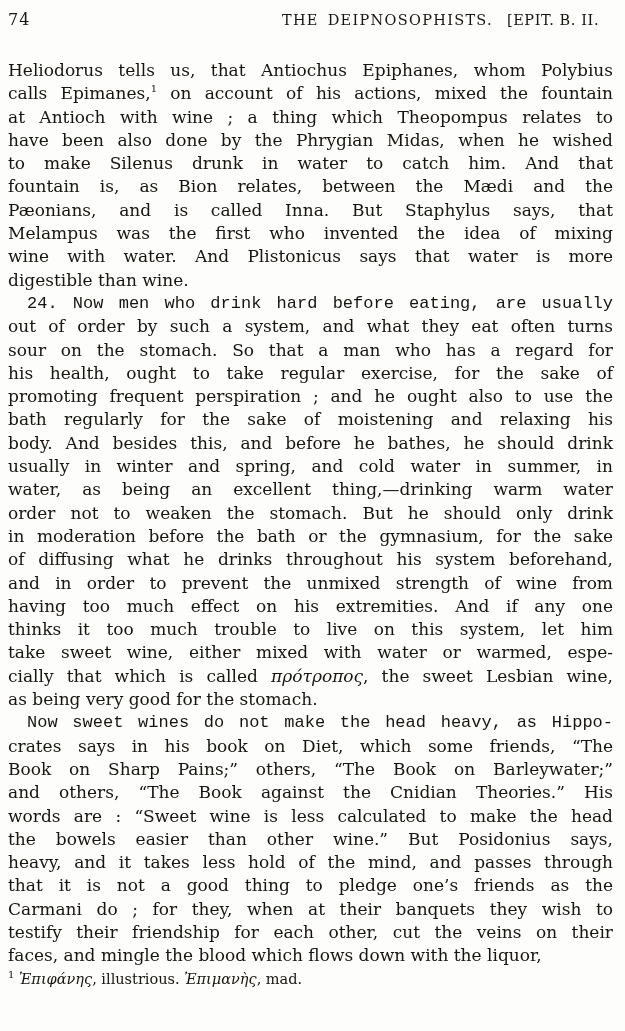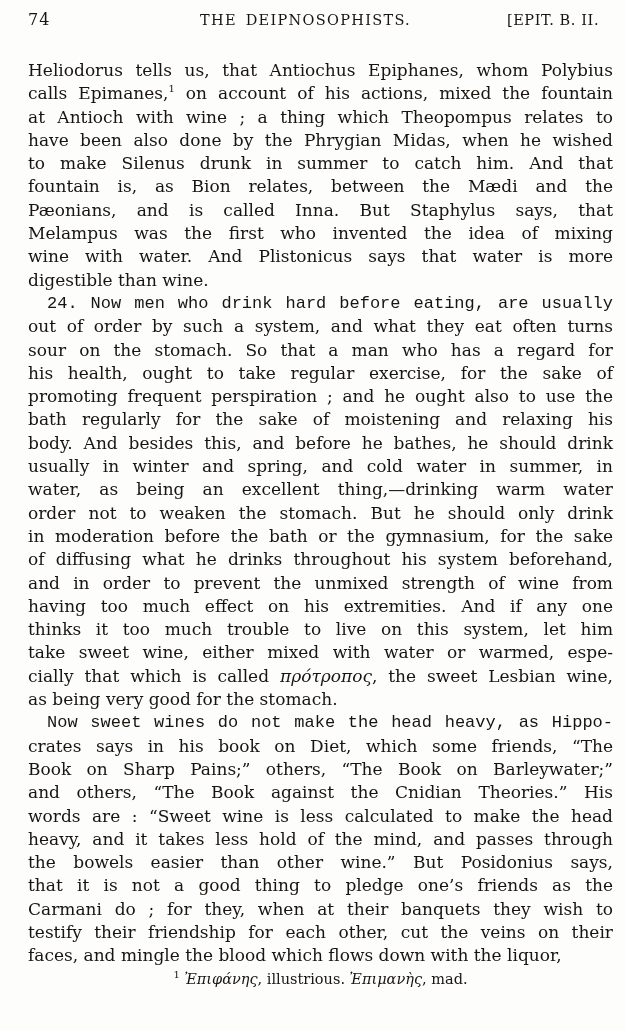--- a/index.html
+++ b/index.html
@@ -8,37 +8,37 @@
     background: #ffffff;
   }
   .page {
     position: relative;
     box-sizing: border-box;
     width: 625px;
     height: 1031px;
     background: #fdfdfb;
     font-family: "DejaVu Serif", "Liberation Serif", serif;
     color: #181410;
-    padding: 10px 12px 0 28px;
+    padding: 10px 12px 0 8px;
     overflow: hidden;
   }
   .running-header {
     display: flex;
     align-items: baseline;
     justify-content: space-between;
     font-size: 14.5px;
   }
   .running-header .pageno {
     width: 90px;
     font-size: 16px;
     letter-spacing: 1px;
   }
   .running-header .title {
     flex: 1;
-    text-align: center;
+    text-align: right;
     letter-spacing: 1.3px;
     word-spacing: 3px;
   }
   .running-header .section {
     width: 120px;
     text-align: center;
     letter-spacing: 0.6px;
   }
   .body-text {
     margin-top: 30px;
@@ -53,41 +53,41 @@
   .line.last { text-align-last: left; }
   .line.indent { text-indent: 19px; font-family: Liberation Mono, monospace; }
   .sup {
     font-size: 10px;
     vertical-align: super;
     line-height: 0;
   }
   .italic { font-style: italic; }
   .footnote {
     margin-top: 3px;
-    text-align: center;
+    text-align: left;
     font-size: 14.5px;
   }
 </style>
 </head>
 <body>
 
 <div class="page">
   <div class="running-header">
     <span class="pageno">74</span>
     <span class="title">THE DEIPNOSOPHISTS.</span>
     <span class="section">[EPIT. B. II.</span>
   </div>
 
   <div class="body-text" id="body-text">
       <div class="paragraph">
         <div class="line"><span>Heliodorus tells us, that Antiochus Epiphanes, whom Polybius</span></div>
         <div class="line"><span>calls Epimanes,</span><span class="sup">1</span><span> on account of his actions, mixed the fountain</span></div>
         <div class="line"><span>at Antioch with wine ; a thing which Theopompus relates to</span></div>
         <div class="line"><span>have been also done by the Phrygian Midas, when he wished</span></div>
-        <div class="line"><span>to make Silenus drunk in summer to catch him.  And that</span></div>
+        <div class="line"><span>to make Silenus drunk in water to catch him.  And that</span></div>
         <div class="line"><span>fountain is, as Bion relates, between the Mædi and the</span></div>
         <div class="line"><span>Pæonians, and is called Inna.  But Staphylus says, that</span></div>
         <div class="line"><span>Melampus was the first who invented the idea of mixing</span></div>
         <div class="line"><span>wine with water.  And Plistonicus says that water is more</span></div>
         <div class="line last"><span>digestible than wine.</span></div>
       </div>
       <div class="paragraph">
         <div class="line indent"><span>24. Now men who drink hard before eating, are usually</span></div>
         <div class="line"><span>out of order by such a system, and what they eat often turns</span></div>
         <div class="line"><span>sour on the stomach.  So that a man who has a regard for</span></div>
@@ -106,22 +106,22 @@
         <div class="line"><span>take sweet wine, either mixed with water or warmed, espe-</span></div>
         <div class="line"><span>cially that which is called </span><span class="italic">πρότροπος</span><span>, the sweet Lesbian wine,</span></div>
         <div class="line last"><span>as being very good for the stomach.</span></div>
       </div>
       <div class="paragraph">
         <div class="line indent"><span>Now sweet wines do not make the head heavy, as Hippo-</span></div>
         <div class="line"><span>crates says in his book on Diet, which some friends, “The</span></div>
         <div class="line"><span>Book on Sharp Pains;” others, “The Book on Barleywater;”</span></div>
         <div class="line"><span>and others, “The Book against the Cnidian Theories.”  His</span></div>
         <div class="line"><span>words are : “Sweet wine is less calculated to make the head</span></div>
+        <div class="line"><span>the bowels easier than other wine.”  But Posidonius says,</span></div>
         <div class="line"><span>heavy, and it takes less hold of the mind, and passes through</span></div>
-        <div class="line"><span>the bowels easier than other wine.”  But Posidonius says,</span></div>
         <div class="line"><span>that it is not a good thing to pledge one’s friends as the</span></div>
         <div class="line"><span>Carmani do ; for they, when at their banquets they wish to</span></div>
         <div class="line"><span>testify their friendship for each other, cut the veins on their</span></div>
         <div class="line last"><span>faces, and mingle the blood which flows down with the liquor,</span></div>
       </div>
     </div>
 
   <div class="footnote" id="footnote"><span class="sup">1</span><span> </span><span class="italic">Ἐπιφάνης</span><span>, illustrious.  </span><span class="italic">Ἐπιμανὴς</span><span>, mad.</span></div>
 </div>
 

